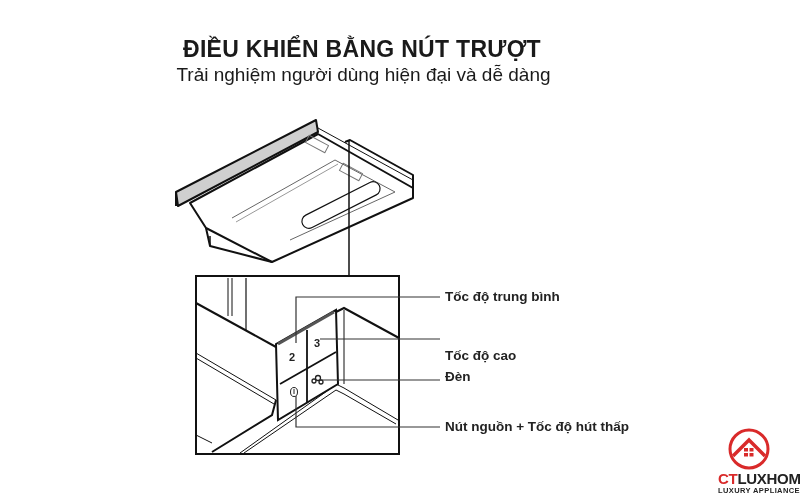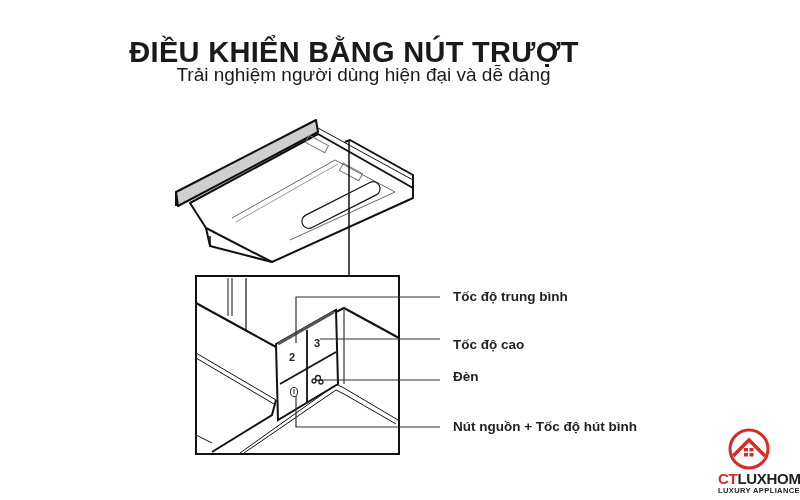--- a/index.html
+++ b/index.html
@@ -1,20 +1,20 @@
 <!DOCTYPE html>
 <html><head>
   <meta charset="utf-8">
   <style>
     html, body { margin: 0; padding: 0; background: #ffffff; }
     body { width: 800px; height: 500px; position: relative; overflow: hidden; font-family: "Liberation Sans", sans-serif; }
-    .title { position: absolute; top: 36px; left: 4px; width: 700px; text-align: center; font-size: 29px; font-weight: bold; color: #1a1a1a; letter-spacing: 0.3px; }
+    .title { position: absolute; top: 36px; left: 12px; width: 700px; text-align: center; font-size: 23px; font-weight: bold; color: #1a1a1a; letter-spacing: 0.3px; }
     .subtitle { position: absolute; top: 64px; left: 0; width: 727px; text-align: center; font-size: 19px; color: #1a1a1a; }
     svg.diagram { position: absolute; left: 0; top: 0; }
-    .label { position: absolute; left: 445px; font-size: 13.5px; font-weight: bold; color: #222; white-space: nowrap; margin-left: 8px; }
+    .label { position: absolute; left: 445px; font-size: 13.5px; font-weight: bold; color: #222; white-space: nowrap; }
     .logo { position: absolute; left: 716px; top: 425px; width: 84px; height: 75px; }
     .logo-text { position: absolute; left: 718px; top: 470px; font-size: 15px; font-weight: bold; letter-spacing: -0.3px; white-space: nowrap; }
     .logo-text .ct { color: #d92a2a; text-align: center; }
     .logo-text .lux { color: #222; }
     .logo-sub { position: absolute; left: 718px; top: 486px; font-size: 7.5px; font-weight: bold; color: #222; letter-spacing: 0.4px; white-space: nowrap; }
   </style>
 </head>
 <body>
 
 <div class="title">ĐIỀU KHIỂN BẰNG NÚT TRƯỢT</div>
@@ -88,23 +88,23 @@
 
   <g stroke="#333" stroke-width="1.2" fill="none">
     <polyline points="296,343 296,297 440,297"></polyline>
     <line x1="320" y1="339" x2="440" y2="339"></line>
     <line x1="320" y1="380" x2="440" y2="380"></line>
     <polyline points="296,396 296,427 440,427"></polyline>
   </g>
 </svg>
 
 <div class="label" style="top:289px">Tốc độ trung bình</div>
-<div class="label" style="top:337px">Tốc độ cao</div>
+<div class="label" style="top:348px">Tốc độ cao</div>
 <div class="label" style="top:369px">Đèn</div>
-<div class="label" style="top:419px">Nút nguồn + Tốc độ hút bình</div>
+<div class="label" style="top:419px">Nút nguồn + Tốc độ hút thấp</div>
 
 <svg class="logo" width="84" height="75" viewBox="0 0 84 75">
   <circle cx="33" cy="24" r="19" fill="none" stroke="#d92a2a" stroke-width="3"></circle>
   <polyline points="17,31 33,15 49,31" fill="none" stroke="#d92a2a" stroke-width="3.5" stroke-linejoin="miter"></polyline>
   <line x1="17" y1="40" x2="17" y2="31" stroke="#fff" stroke-width="0"></line>
   <rect x="28" y="23" width="4" height="3.5" fill="#d92a2a"></rect>
   <rect x="33.5" y="23" width="4" height="3.5" fill="#d92a2a"></rect>
   <rect x="28" y="28" width="4" height="3.5" fill="#d92a2a"></rect>
   <rect x="33.5" y="28" width="4" height="3.5" fill="#d92a2a"></rect>
 </svg>

